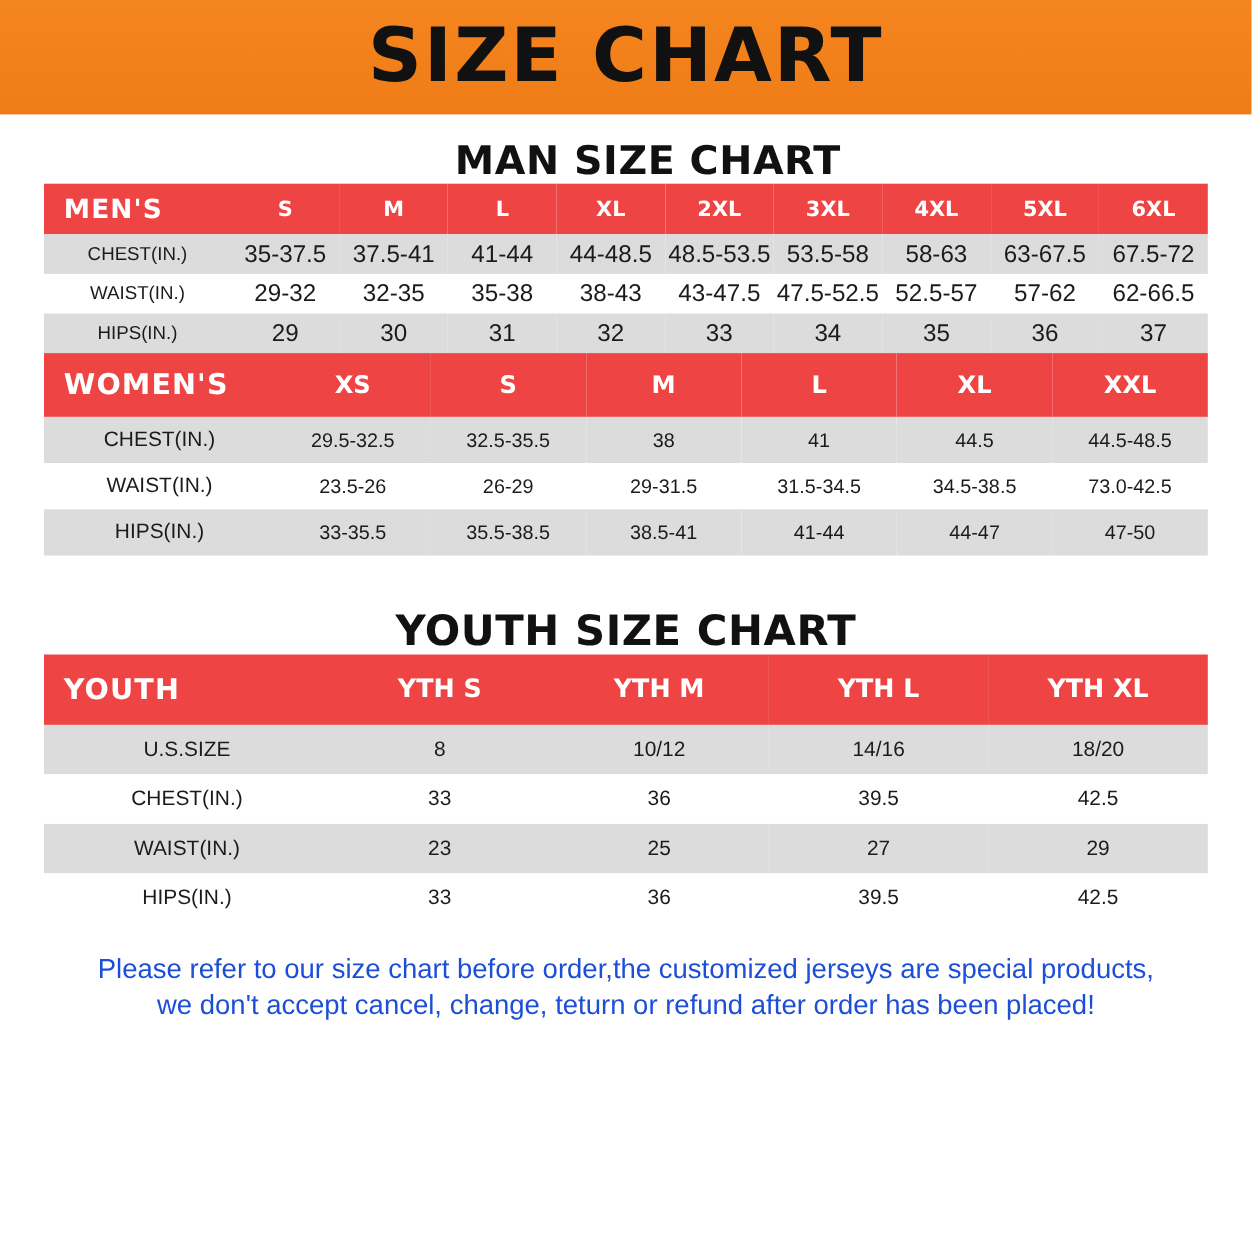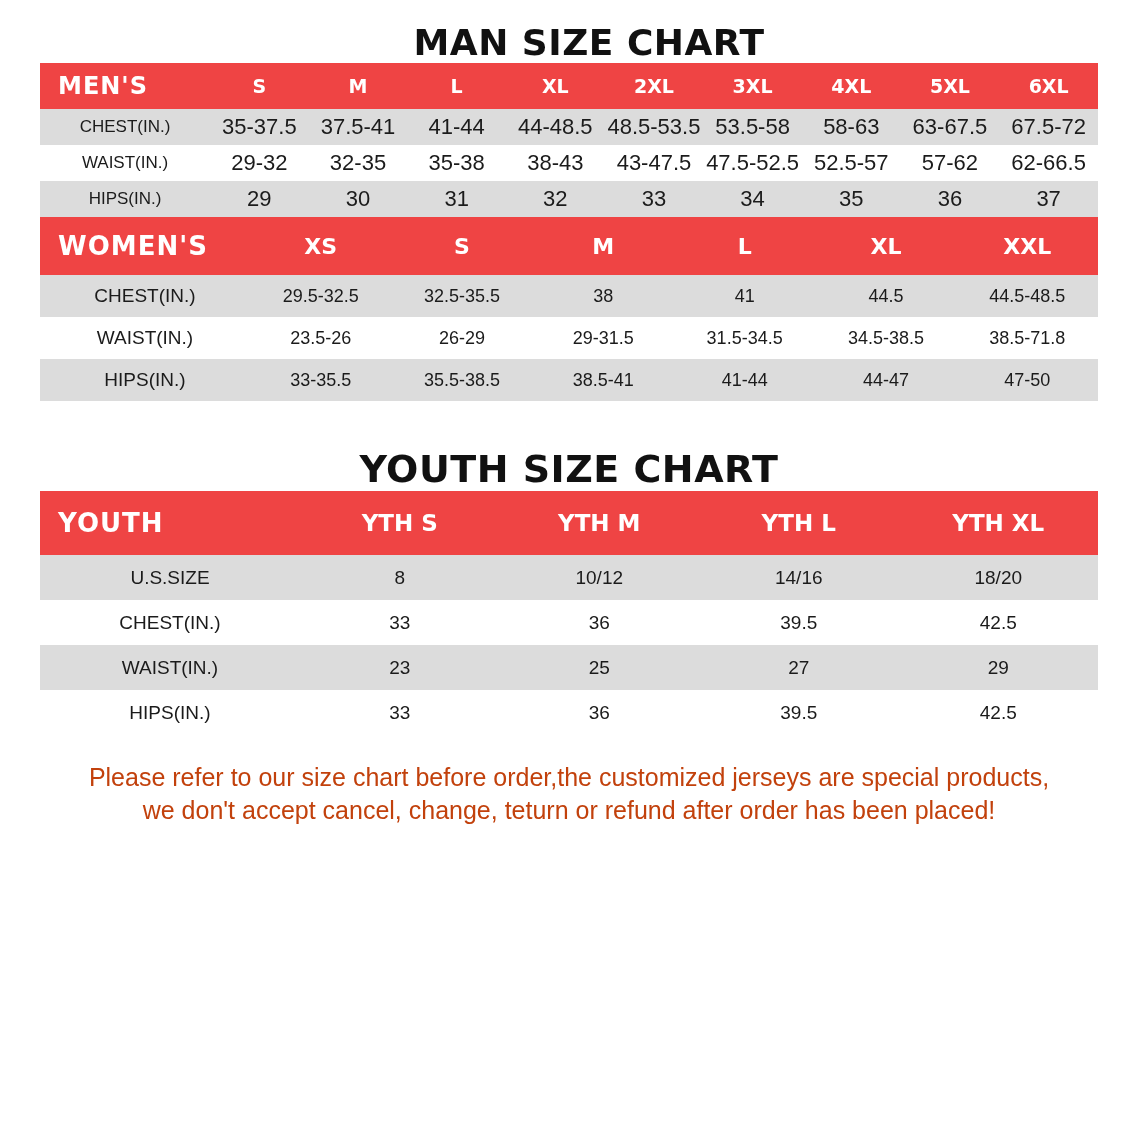--- a/index.html
+++ b/index.html
@@ -102,33 +102,36 @@
   #youth-table thead th { height: 64px; font-size: 23px; }
   #youth-table thead th.lead { font-size: 26px; }
   #youth-table tbody td { height: 45px; font-size: 19px; margin-top: 16px; }
   #youth-table tbody td.lead { font-size: 19px; }
   #youth-table col.c0 { width: 260px; }
 
   
   .note {
     margin: 26px auto 0 auto;
     width: 1060px;
-    color: #c2410c;
+    color: #1d4ed8;
     font-family: "Liberation Sans", sans-serif;
     font-size: 25px;
     line-height: 1.33;
     text-align: center;
   }
   .note div { white-space: nowrap; }
 </style>
 </head>
 <body>
 
 <div class="page">
 
+  <div class="banner">
+    <div class="banner-title">SIZE CHART</div>
+  </div>
 
   <div class="section-title t-man">MAN SIZE CHART</div>
   <div class="tbl-wrap">
     <table id="men-table">
       <colgroup>
         <col class="c0">
           <col>
           <col>
           <col>
           <col>
@@ -225,21 +228,21 @@
           <td>44.5</td>
           <td>44.5-48.5</td>
         </tr>
         <tr class="plain">
           <td class="lead">WAIST(IN.)</td>
           <td>23.5-26</td>
           <td>26-29</td>
           <td>29-31.5</td>
           <td>31.5-34.5</td>
           <td>34.5-38.5</td>
-          <td>38.5-71.8</td>
+          <td>73.0-42.5</td>
         </tr>
         <tr class="alt">
           <td class="lead">HIPS(IN.)</td>
           <td>33-35.5</td>
           <td>35.5-38.5</td>
           <td>38.5-41</td>
           <td>41-44</td>
           <td>44-47</td>
           <td>47-50</td>
         </tr>

